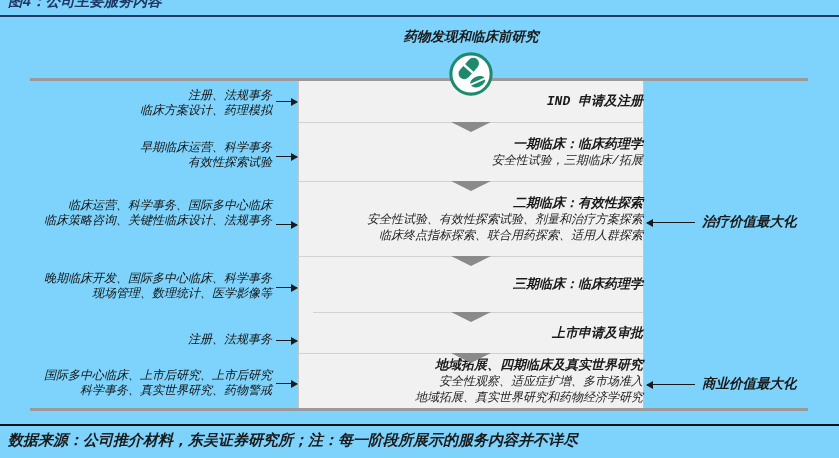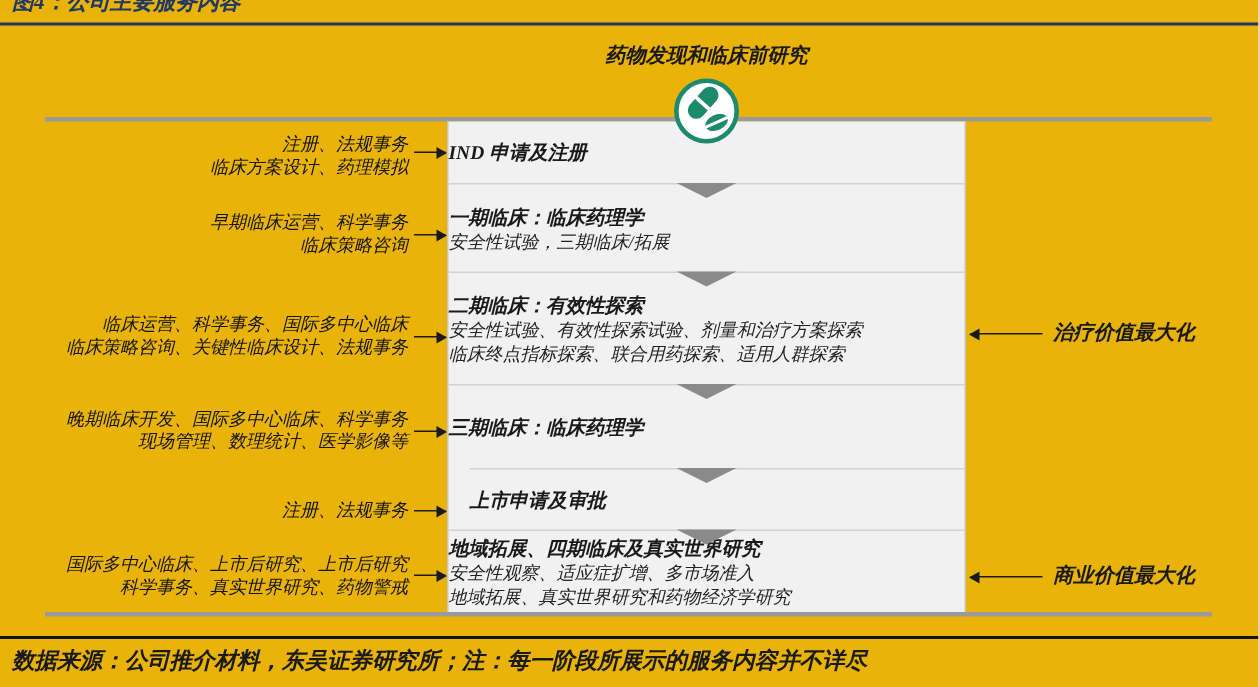--- a/index.html
+++ b/index.html
@@ -1,18 +1,18 @@
 <!DOCTYPE html>
 <html><head>
 <meta charset="utf-8">
 <style>
   html,body{margin:0;padding:0;background:#ffffff;}
   .canvas{
-    position:relative;width:839px;height:458px;background:#eab308;overflow:hidden;
-    font-family:Liberation Serif, serif;
+    position:relative;width:839px;height:458px;background:#7dd3fc;overflow:hidden;
+    font-family:Liberation Mono, monospace;
     color:#1a1a1a;
   }
   
   .title-clip{position:absolute;left:8px;top:0;height:11px;width:400px;overflow:hidden;}
   .fig-title{display:block;margin-top:-8px;font-size:14.5px;font-weight:bold;font-style:italic;color:#1f3864;white-space:nowrap;}
   .title-rule{position:absolute;left:0;top:15px;width:839px;height:2px;background:#1f3864;}
 
   
   .top-label{position:absolute;left:298px;top:28px;width:346px;text-align:center;
     font-size:13.5px;font-weight:bold;font-style:italic;}
@@ -20,36 +20,36 @@
 
   
   .hline{position:absolute;left:30px;width:778px;height:3px;background:#9a9a9a;}
   .hline.top{top:78px;}
   .hline.bottom{top:408px;}
 
   
   .column{position:absolute;left:298px;top:81px;width:346px;height:327px;
     background:#f1f1f1;border-left:1px solid #c6c6c6;border-right:1px solid #c6c6c6;
     box-sizing:border-box;z-index:1;}
-  .stage{display:flex;flex-direction:column;justify-content:center;align-items:flex-start;
+  .stage{display:flex;flex-direction:column;justify-content:center;align-items:flex-end;
     box-sizing:border-box;text-align:center;font-style:italic;}
   .stage + .stage{border-top:1px solid #d2d2d2;}
   .s1{height:41px;} .s2{height:59px;} .s3{height:75px;} .s4{height:56px;} .s5{height:41px;margin-left:14px;} .s6{height:55px;}
   .stage-title{font-size:13px;font-weight:bold;line-height:17px;}
   .stage-sub{font-size:12px;line-height:16px;color:#222;}
 
   
   .tri{position:absolute;left:451px;width:0;height:0;z-index:2;
     border-left:20px solid transparent;border-right:20px solid transparent;border-top:10px solid #8a8a8a;}
   .tri.t1{top:122px;} .tri.t2{top:181px;} .tri.t3{top:256px;} .tri.t4{top:312px;} .tri.t5{top:353px;}
 
   
   .lrow{position:absolute;right:567px;text-align:right;white-space:nowrap;
     font-size:12px;line-height:15px;font-style:italic;color:#141414;}
-  .l1{top:89px;} .l2{top:141px;} .l3{top:209px;} .l4{top:272px;} .l5{top:333px;} .l6{top:369px;}
+  .l1{top:89px;} .l2{top:141px;} .l3{top:199px;} .l4{top:272px;} .l5{top:333px;} .l6{top:369px;}
 
   
   .arrow-r{position:absolute;left:276px;width:21px;height:1.2px;background:#1a1a1a;}
   .arrow-r::after{content:'';position:absolute;right:-1px;top:-3.4px;width:0;height:0;
     border-left:7px solid #1a1a1a;border-top:4px solid transparent;border-bottom:4px solid transparent;}
   .a1{top:101px;} .a2{top:156px;} .a3{top:224px;} .a4{top:287px;} .a5{top:340px;} .a6{top:383px;}
 
   .arrow-l{position:absolute;left:647px;width:48px;height:1.2px;background:#1a1a1a;}
   .arrow-l::before{content:'';position:absolute;left:-1px;top:-3.4px;width:0;height:0;
     border-right:7px solid #1a1a1a;border-top:4px solid transparent;border-bottom:4px solid transparent;}
@@ -121,21 +121,21 @@
   <div class="tri t3"></div>
   <div class="tri t4"></div>
   <div class="tri t5"></div>
 
   <div class="lrow l1">
     <div>注册、法规事务</div>
     <div>临床方案设计、药理模拟</div>
   </div>
   <div class="lrow l2">
     <div>早期临床运营、科学事务</div>
-    <div>临床策略咨询</div>
+    <div>有效性探索试验</div>
   </div>
   <div class="lrow l3">
     <div>临床运营、科学事务、国际多中心临床</div>
     <div>临床策略咨询、关键性临床设计、法规事务</div>
   </div>
   <div class="lrow l4">
     <div>晚期临床开发、国际多中心临床、科学事务</div>
     <div>现场管理、数理统计、医学影像等</div>
   </div>
   <div class="lrow l5">

